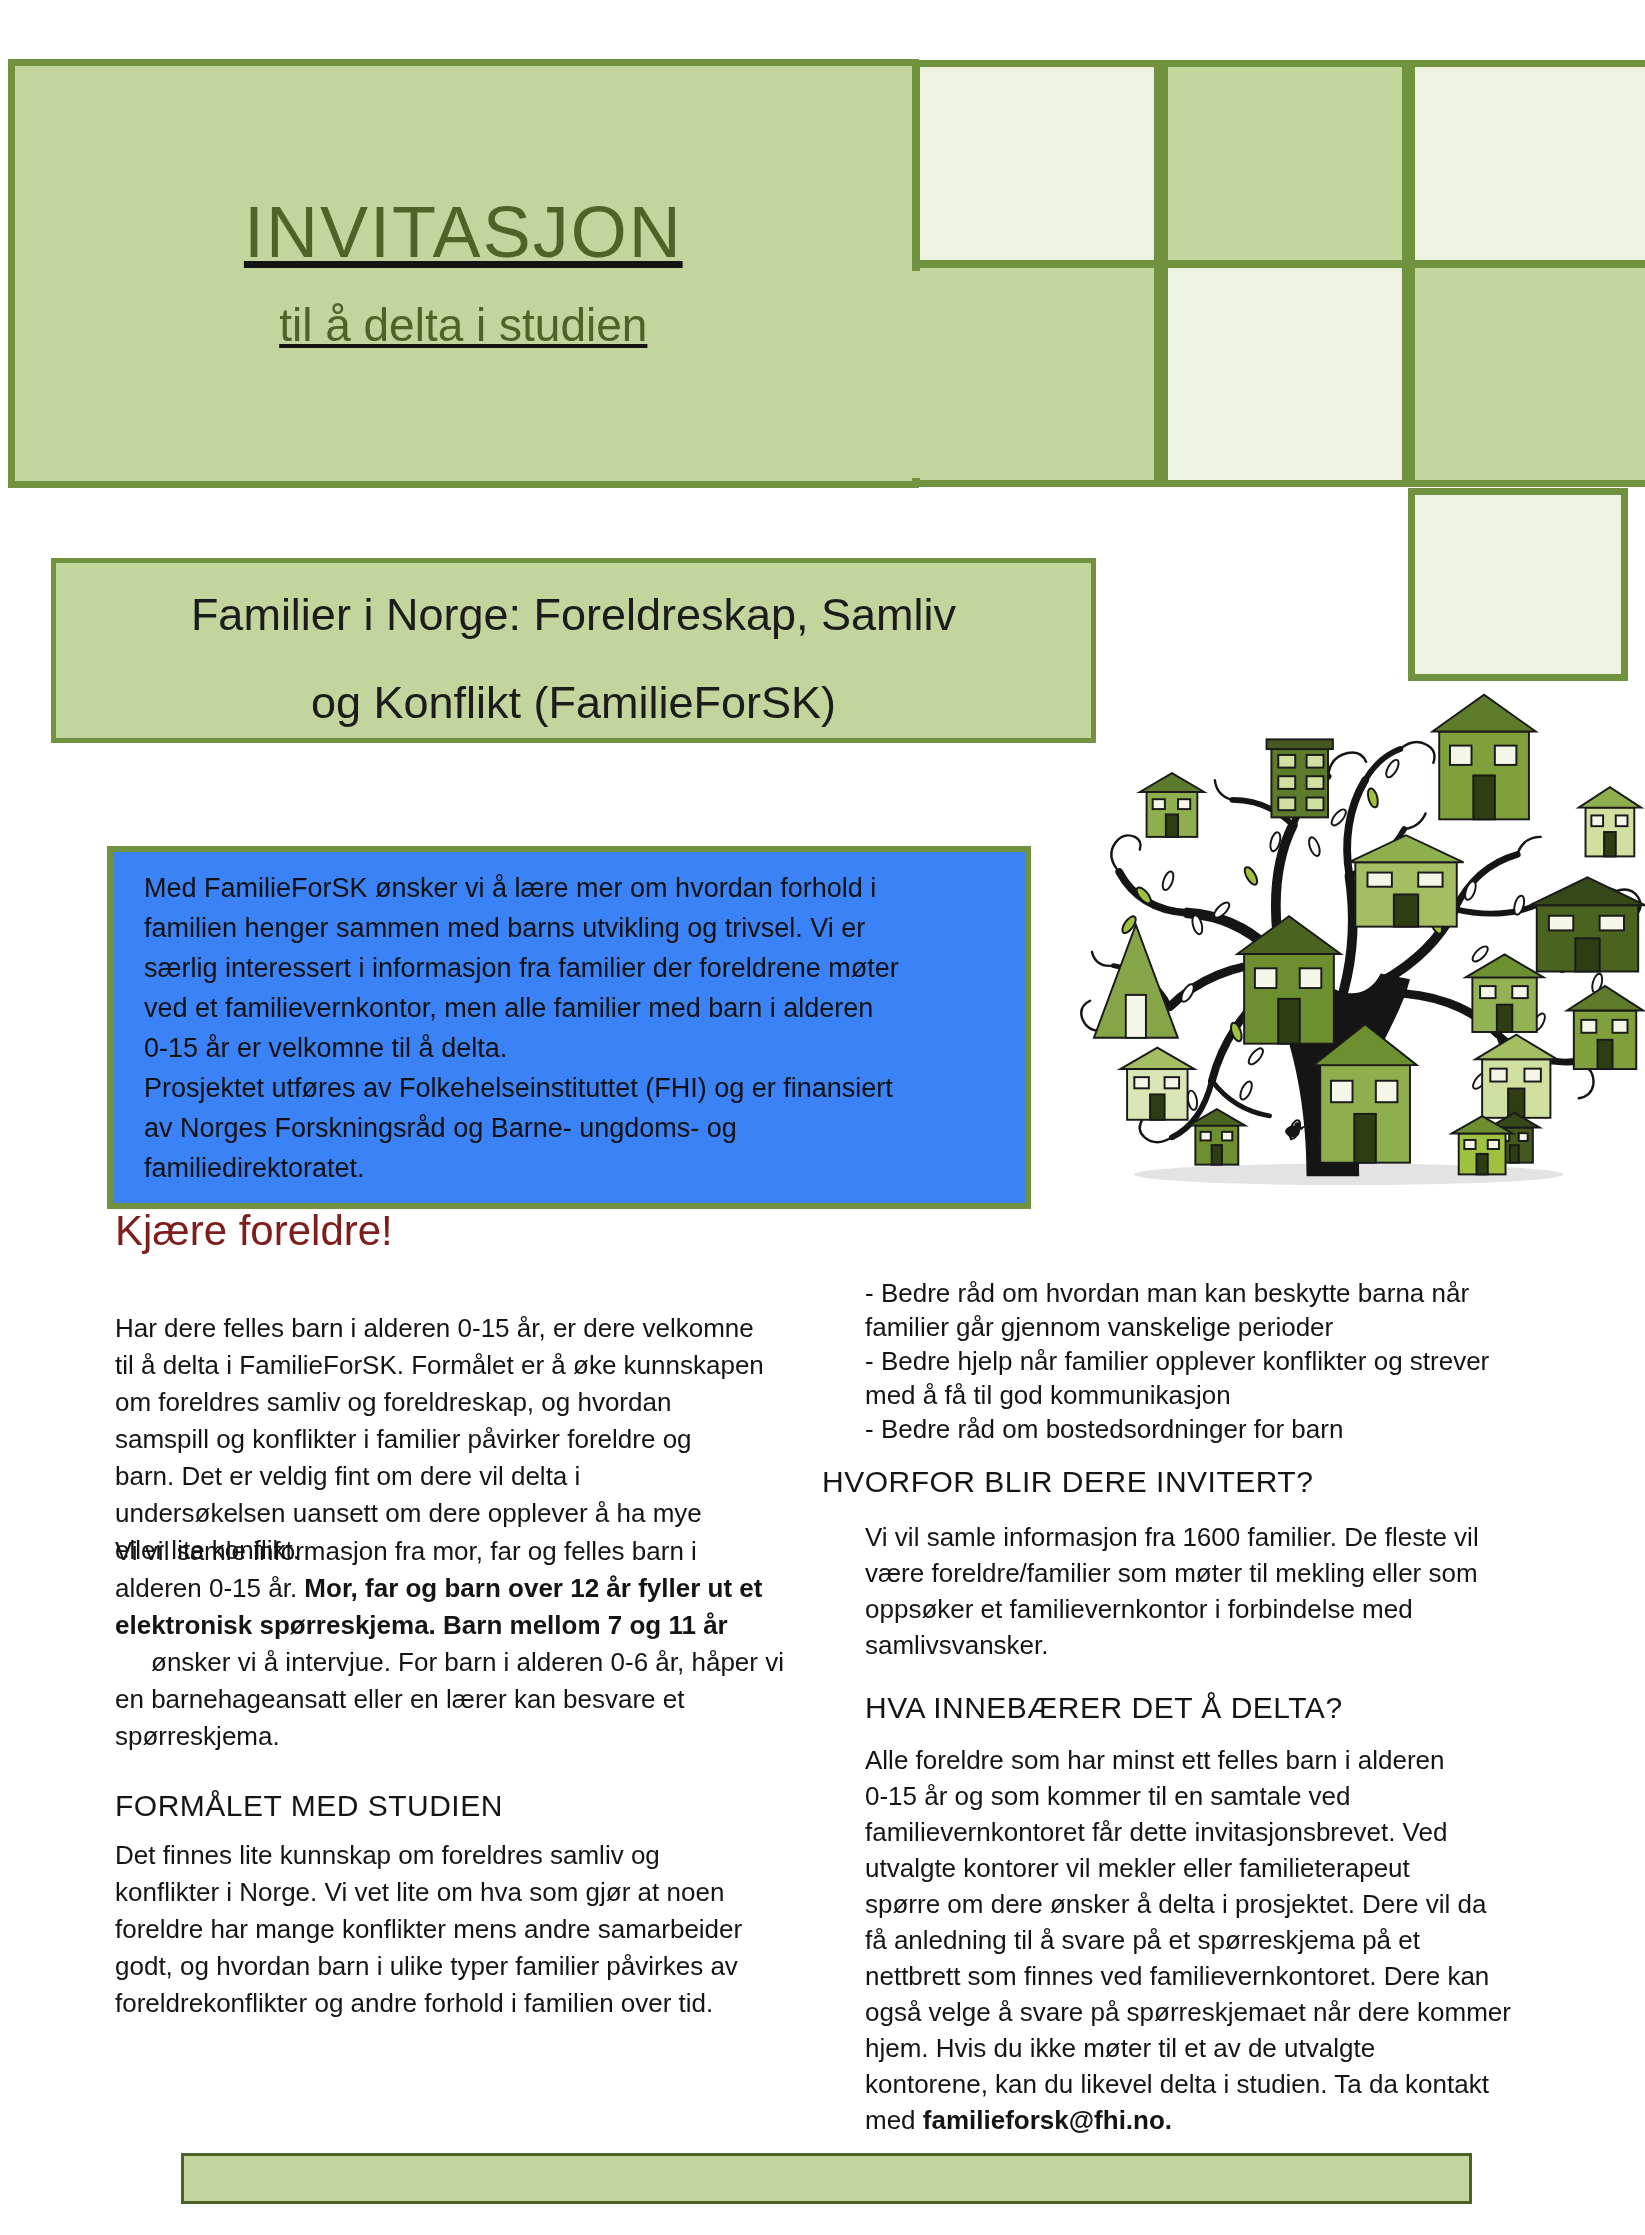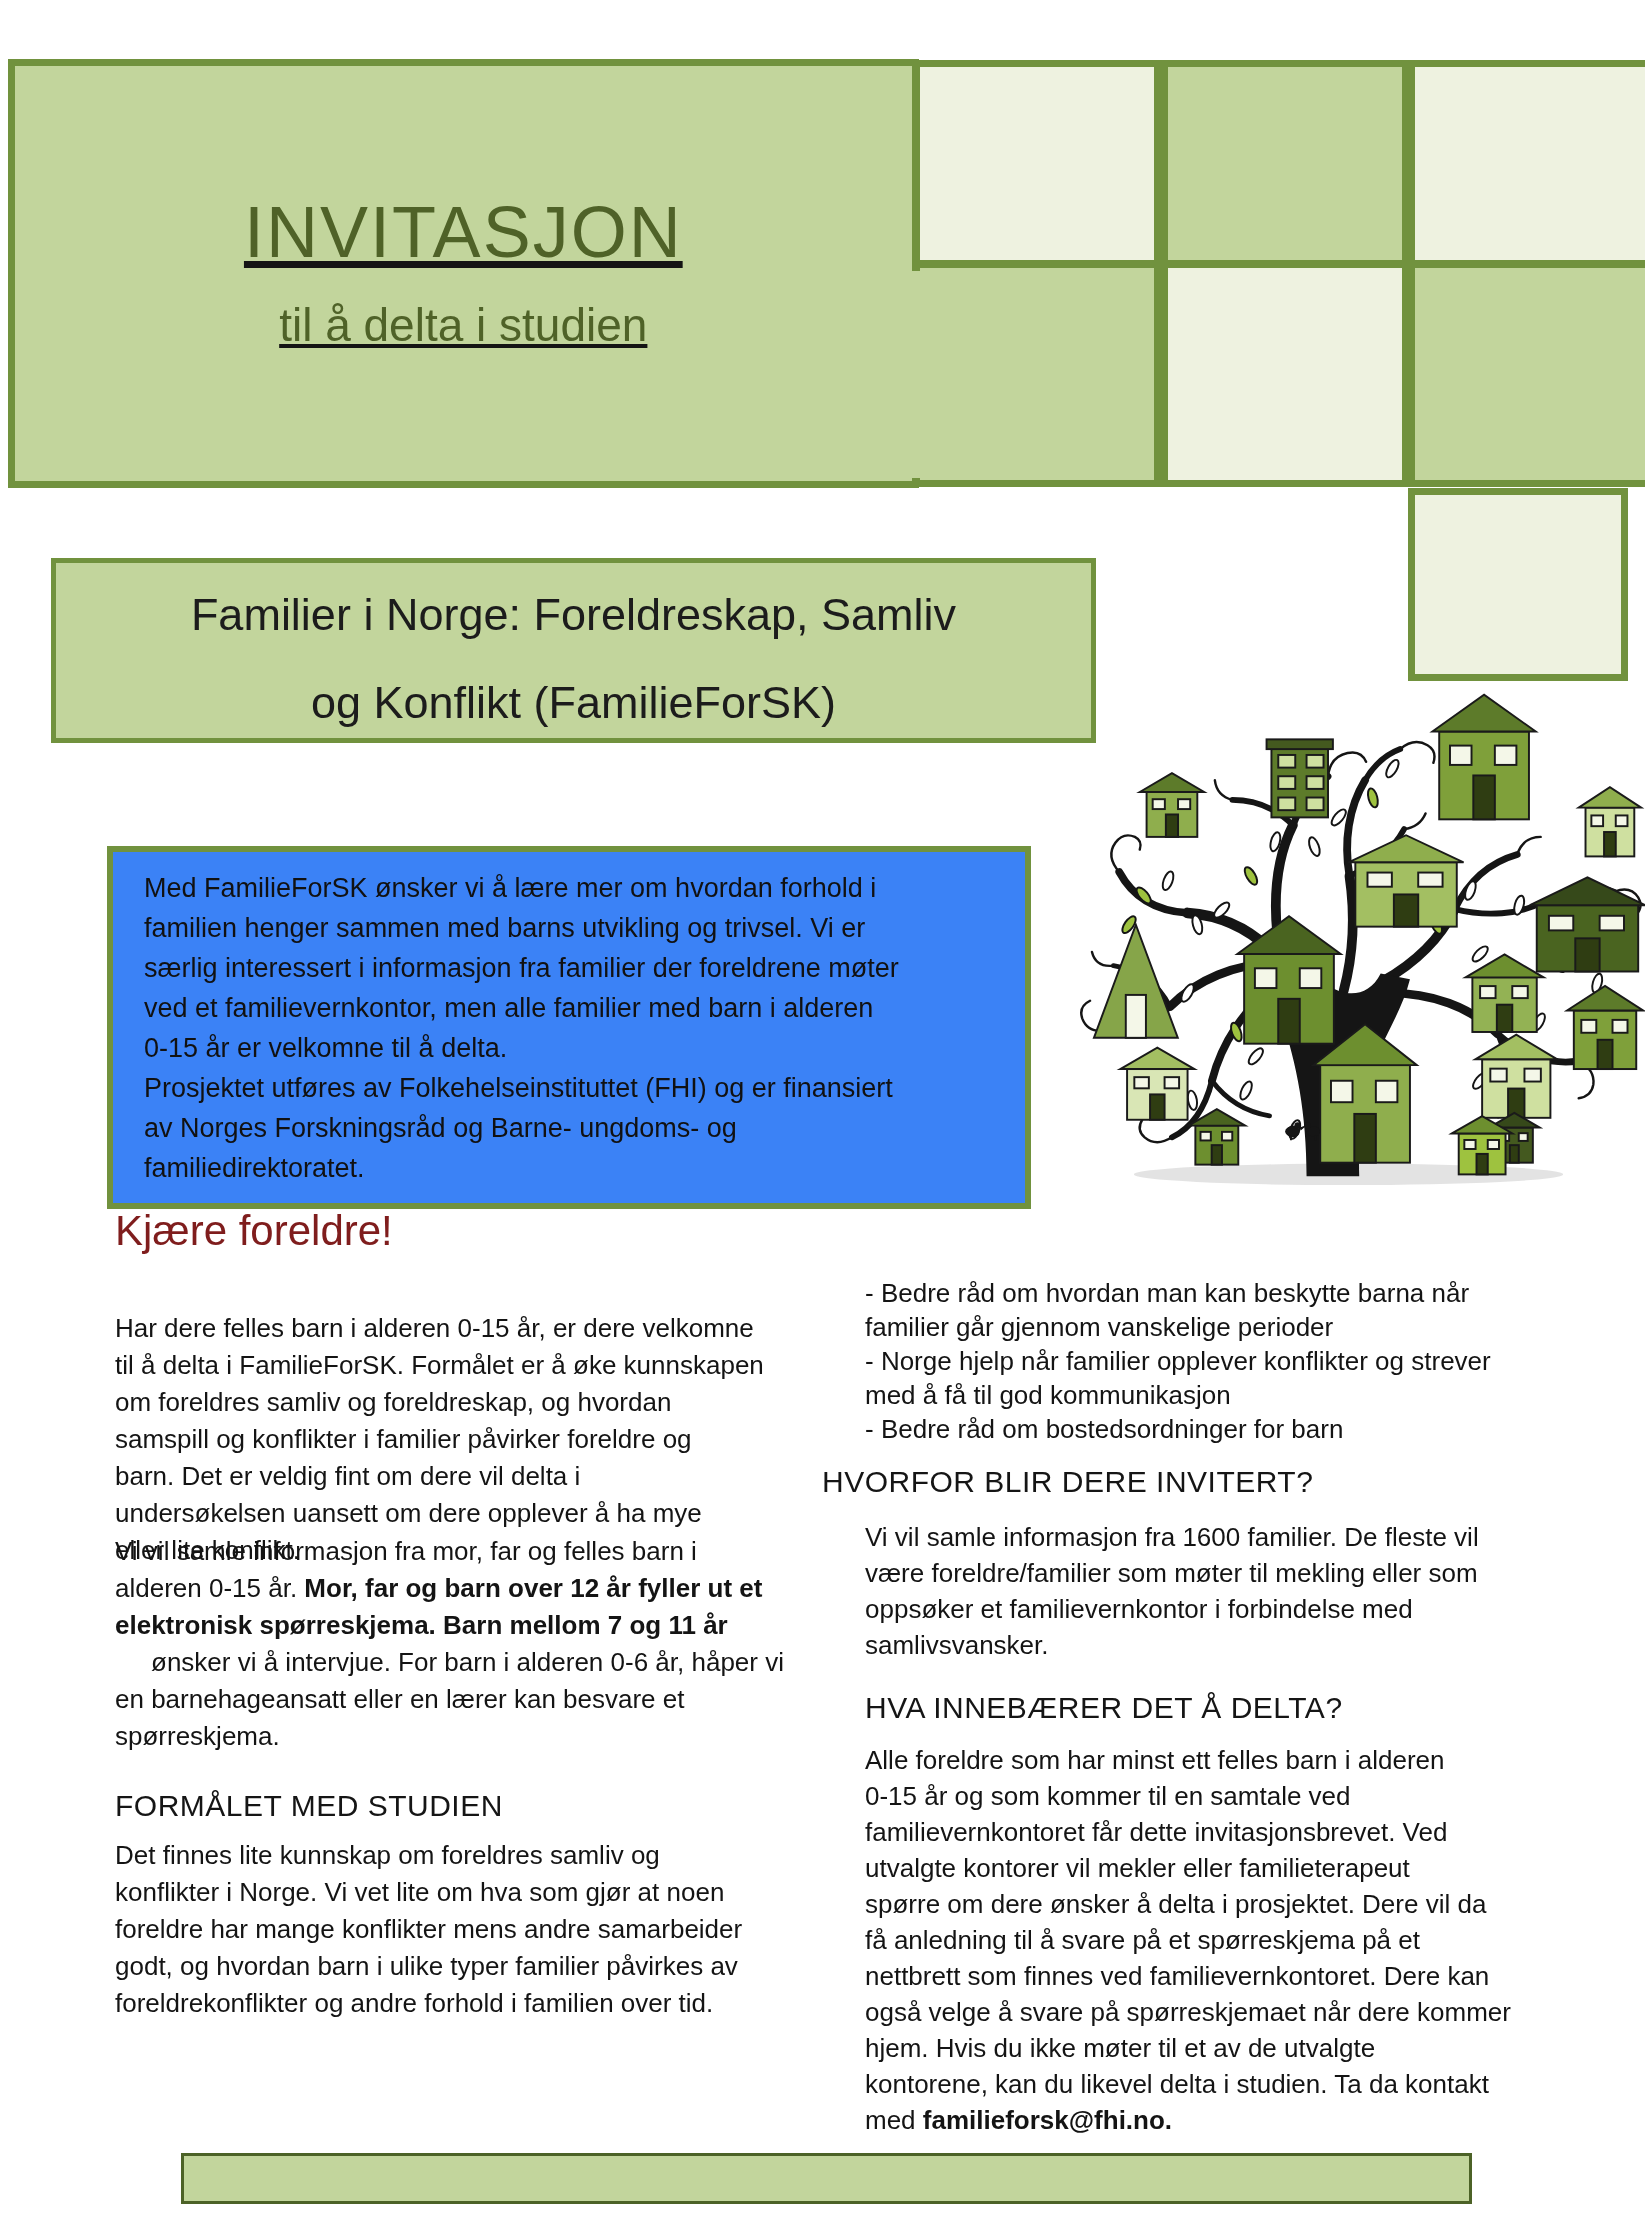--- a/index.html
+++ b/index.html
@@ -307,21 +307,21 @@
       <div class="tl">Det finnes lite kunnskap om foreldres samliv og</div>
       <div class="tl">konflikter i Norge. Vi vet lite om hva som gjør at noen</div>
       <div class="tl">foreldre har mange konflikter mens andre samarbeider</div>
       <div class="tl">godt, og hvordan barn i ulike typer familier påvirkes av</div>
       <div class="tl">foreldrekonflikter og andre forhold i familien over tid.</div>
     </div>
 
   <div class="abs col-block lh-bullets" style="left:865px;top:1276px;">
       <div class="tl">- Bedre råd om hvordan man kan beskytte barna når</div>
       <div class="tl">familier går gjennom vanskelige perioder</div>
-      <div class="tl">- Norge hjelp når familier opplever konflikter og strever</div>
+      <div class="tl">- Bedre hjelp når familier opplever konflikter og strever</div>
       <div class="tl">med å få til god kommunikasjon</div>
       <div class="tl">- Bedre råd om bostedsordninger for barn</div>
     </div>
   <div class="abs sec-head" style="left:822px;top:1465px;">HVORFOR BLIR DERE INVITERT?</div>
   <div class="abs col-block lh-right" style="left:865px;top:1519px;">
       <div class="tl">Vi vil samle informasjon fra 1600 familier. De fleste vil</div>
       <div class="tl">være foreldre/familier som møter til mekling eller som</div>
       <div class="tl">oppsøker et familievernkontor i forbindelse med</div>
       <div class="tl">samlivsvansker.</div>
     </div>

